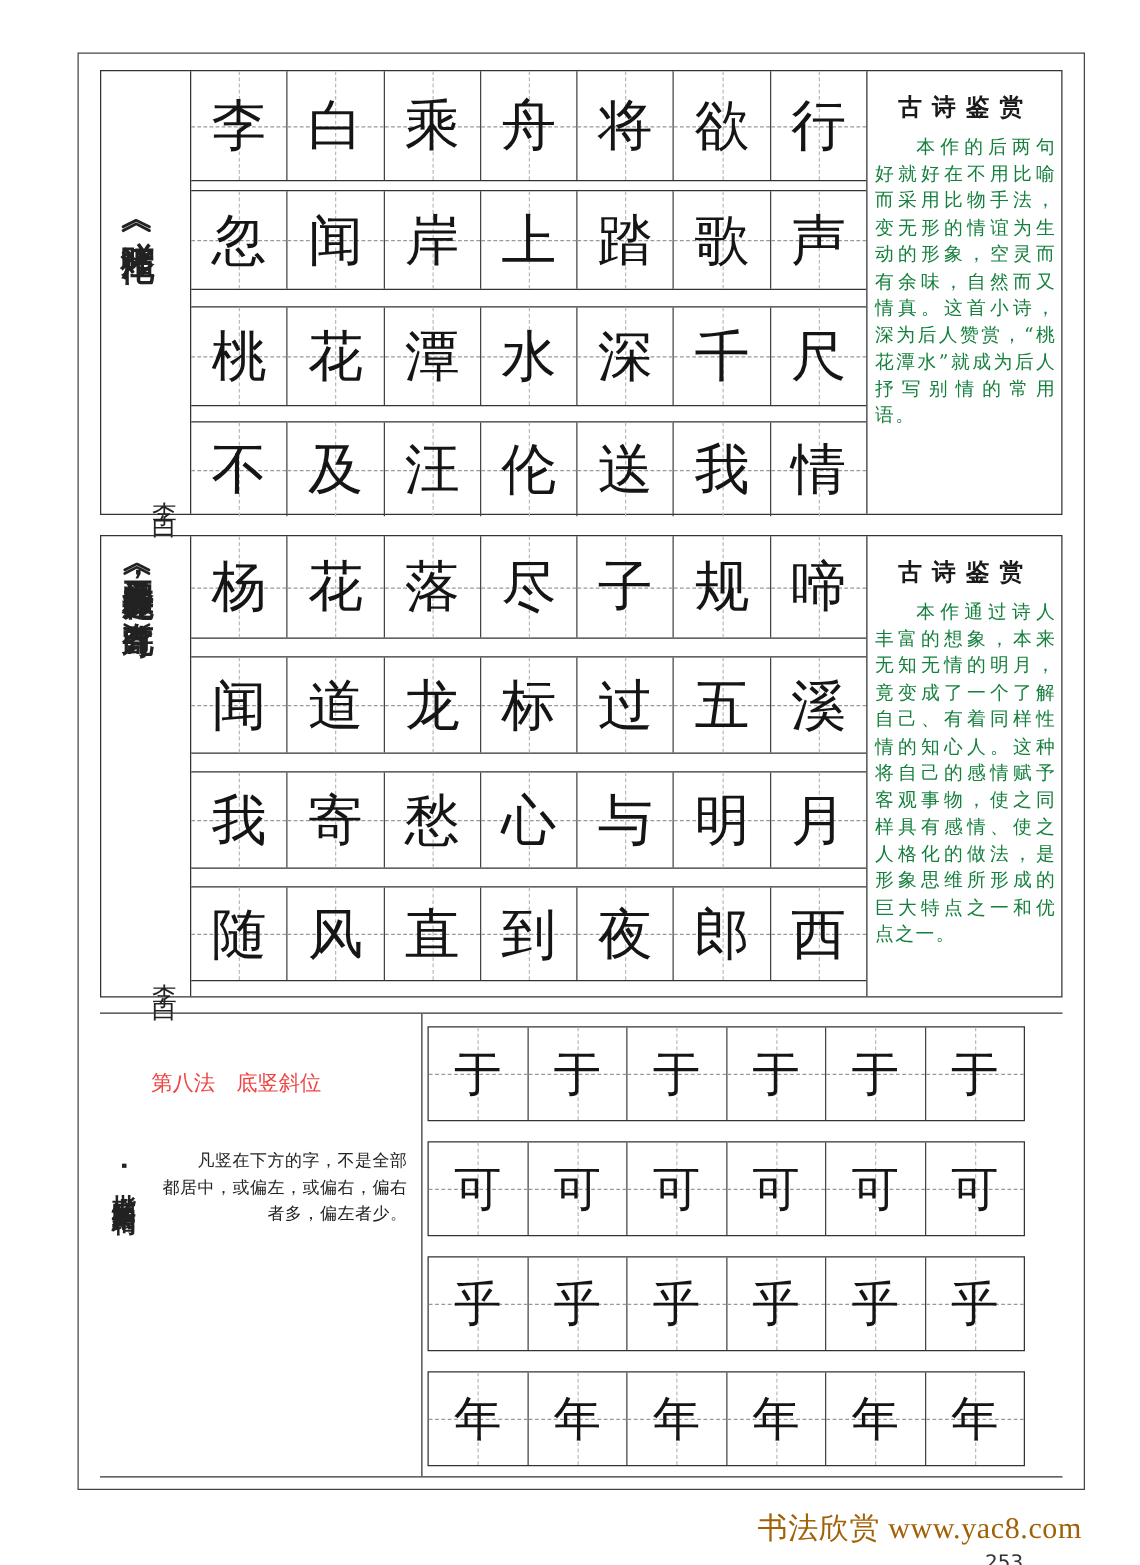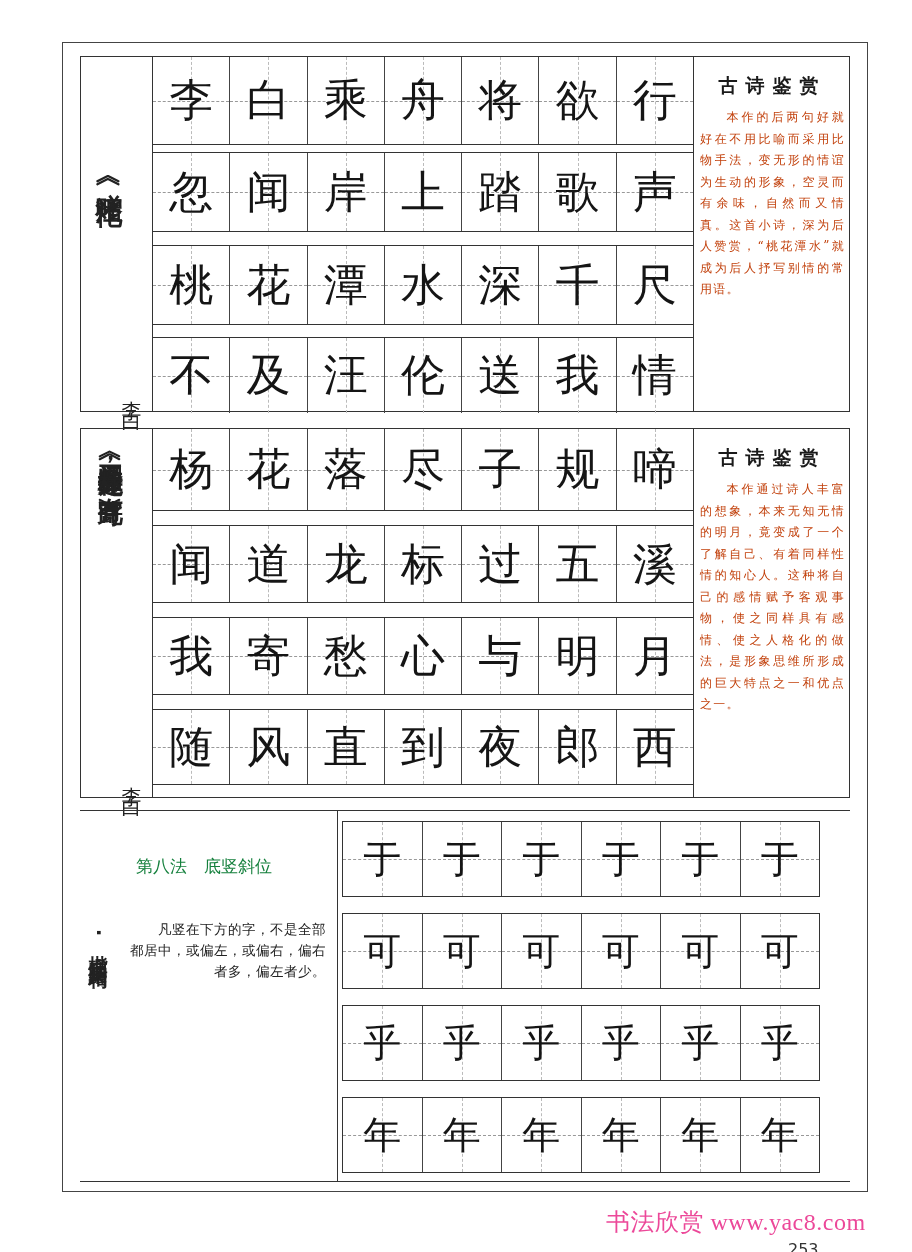--- a/index.html
+++ b/index.html
@@ -35,43 +35,43 @@
   .cell::before { content:""; position:absolute; left:0; right:0; top:50%;
                   border-top:1px dashed #999; }
   .cell::after { content:""; position:absolute; top:0; bottom:0; left:50%;
                  border-left:1px dashed #bbb; }
   .cell span { position:relative; z-index:1; }
 
   .appreciation { position:absolute; left:612px; top:0; width:158px; height:100%;
                   border-left:1.3px solid #333; box-sizing:border-box; padding:6px 6px 0 6px; }
   .app-title { text-align:center; font-size:19px; font-weight:bold; letter-spacing:8px;
                font-family:Liberation Mono, monospace; margin:10px 0 8px; }
-  .app-body { font-size:12px; line-height:21.5px; text-indent:2.2em; text-align:justify;
-              color:#c2410c; letter-spacing:1.2px; }
+  .app-body { font-size:15px; line-height:21.5px; text-indent:2.2em; text-align:justify;
+              color:#15803d; letter-spacing:1.2px; }
 
   
   .lower-section { position:absolute; left:80px; top:810px; width:770px; height:372px;
                    border-top:1.3px solid #333; border-bottom:1.3px solid #333; box-sizing:border-box; }
   .lesson-panel { position:absolute; left:0; top:0; width:258px; height:100%;
                   border-right:1.3px solid #333; box-sizing:border-box; }
   .side-label { position:absolute; left:6px; top:118px; writing-mode:vertical-rl;
                 font-size:19px; font-weight:bold; letter-spacing:3px;
                 font-family:"DejaVu Sans", sans-serif; color:#222; }
-  .lesson-title { position:absolute; left:56px; top:44px; font-size:17px;
-                  font-family:"DejaVu Sans", sans-serif; color:#15803d; white-space:pre; }
+  .lesson-title { position:absolute; left:41px; top:44px; font-size:17px;
+                  font-family:"DejaVu Sans", sans-serif; color:#ef4444; white-space:pre; }
   .lesson-body { position:absolute; left:50px; top:108px; width:196px;
                  font-size:13.5px; line-height:21px; text-indent:2em; color:#222;
                  letter-spacing:0.5px;text-align:right; }
 
   .practice-grid { position:absolute; left:262px; top:10px; width:478px; }
   .prow { position:relative; display:flex; height:76px; border:1.3px solid #333;
           box-sizing:border-box; margin-bottom:16px; }
   .prow .cell { font-size:38px; }
 
-  .watermark { position:absolute; left:606px; top:1206px; font-size:24px; color:#ec4899;
+  .watermark { position:absolute; left:606px; top:1206px; font-size:24px; color:#a16207;
                font-family:"Liberation Serif", serif; letter-spacing:0.5px; white-space:pre; }
   .page-num { position:absolute; left:788px; top:1240px; font-size:16px; color:#333;
               font-family:"DejaVu Sans", sans-serif; }
 </style>
 </head>
 <body>
 
 <div class="outer-frame"></div>
 
 <div class="poem-section poem1">

